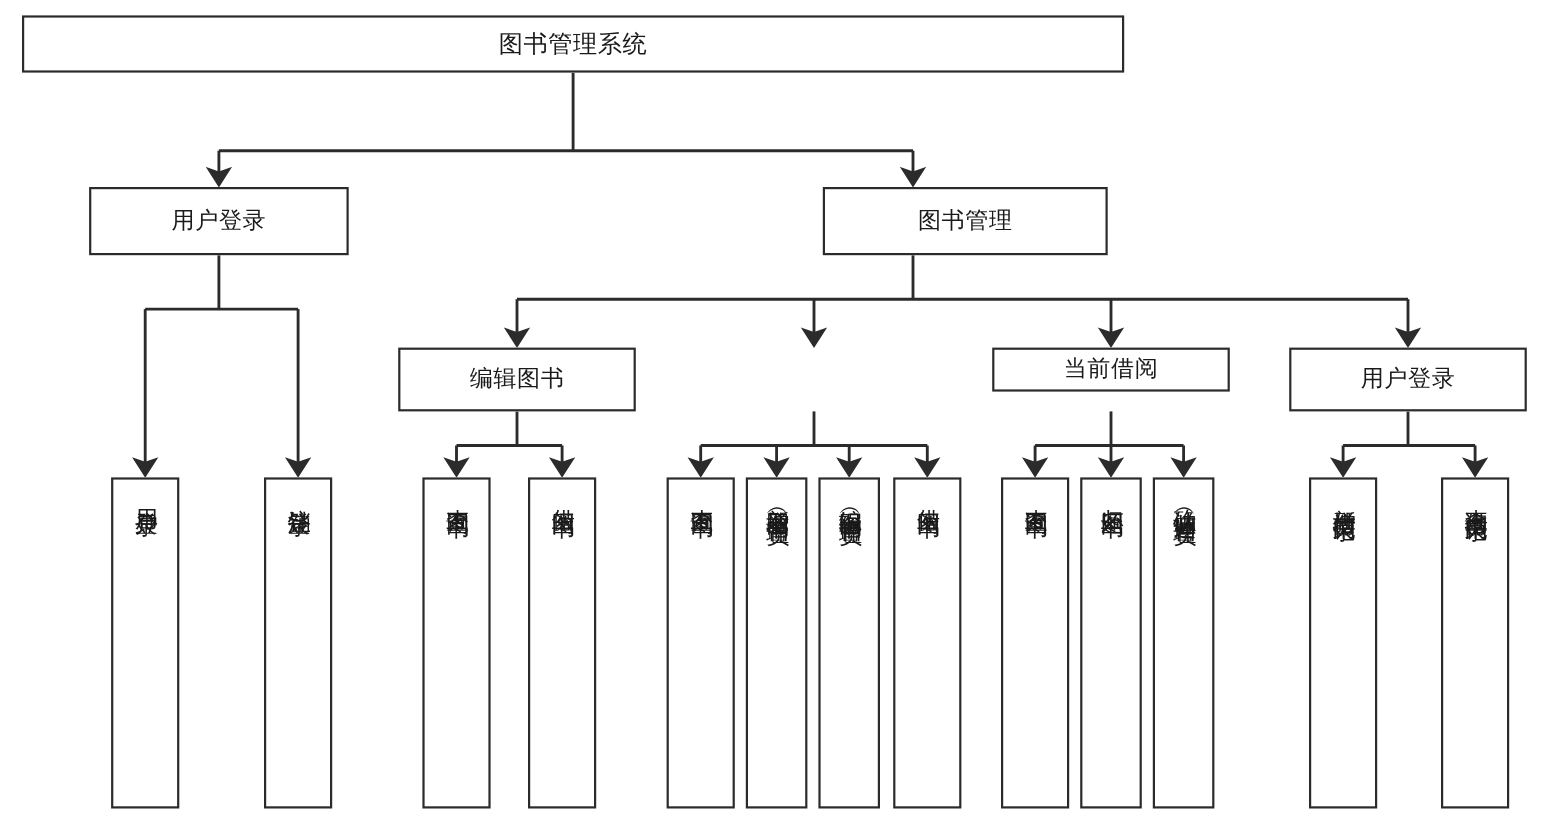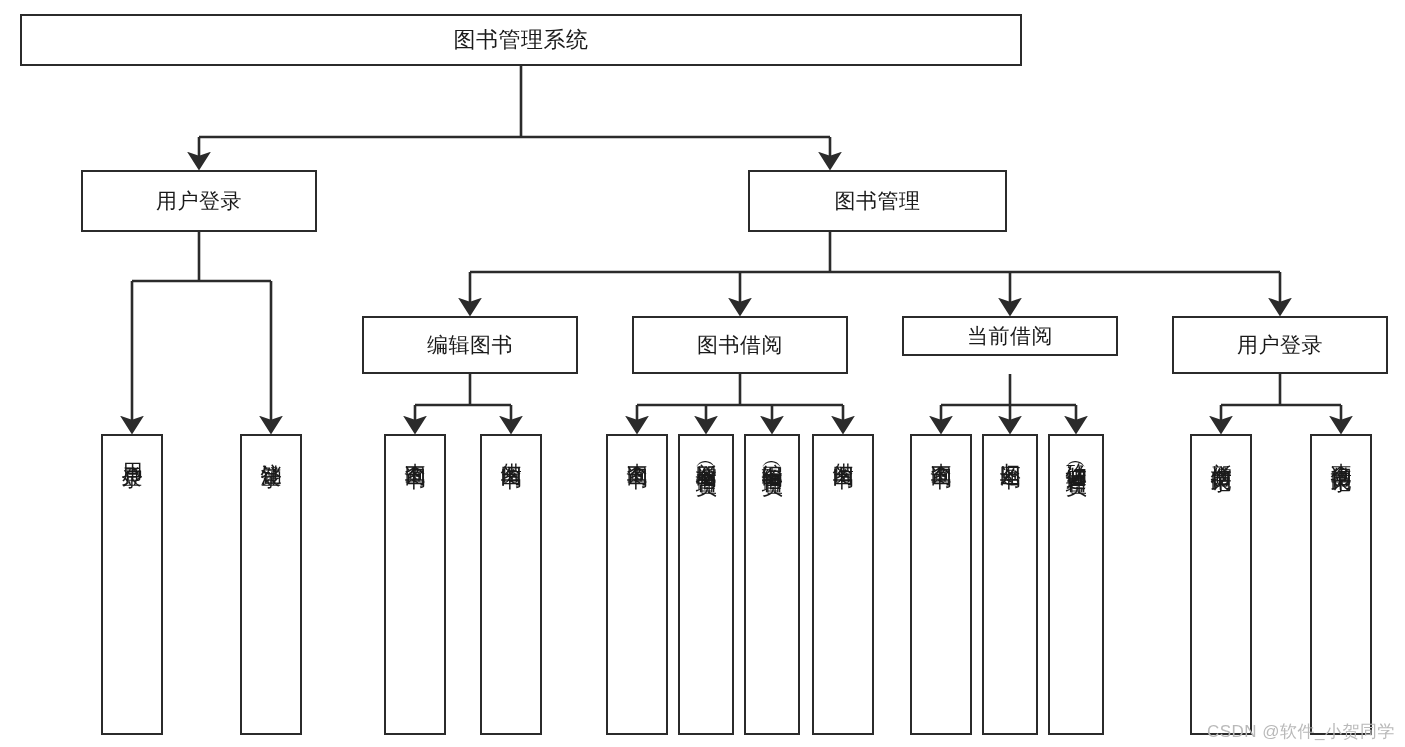--- a/index.html
+++ b/index.html
@@ -130,23 +130,20 @@
   <div class="node" style="left:81px; top:170px; width:236px; height:62px;">
     <span class="label">用户登录</span>
   </div>
   <div class="node" style="left:712px; top:170px; width:259px; height:62px;margin-left:36px;">
     <span class="label">图书管理</span>
   </div>
 
   <div class="node" style="left:362px; top:316px; width:216px; height:58px;">
     <span class="label">编辑图书</span>
   </div>
-  <div class="node" style="left:632px; top:316px; width:216px; height:58px;">
-    <span class="label">图书借阅</span>
-  </div>
   <div class="node" style="left:902px; top:316px; width:216px; height:40px;">
     <span class="label">当前借阅</span>
   </div>
   <div class="node" style="left:1172px; top:316px; width:216px; height:58px;">
     <span class="label">用户登录</span>
   </div>
 
   <div class="node vertical" style="left:101px; top:434px; width:62px; height:301px;">
     <span class="label">用户登录</span>
   </div>
@@ -180,15 +177,14 @@
   <div class="node vertical" style="left:1048px; top:434px; width:56px; height:301px;">
     <span class="label">确认归还（管理员）</span>
   </div>
   <div class="node vertical" style="left:1190px; top:434px; width:62px; height:301px;">
     <span class="label">新增借阅记录</span>
   </div>
   <div class="node vertical" style="left:1310px; top:434px; width:62px; height:301px;">
     <span class="label">查询借阅记录</span>
   </div>
 
-  <div class="watermark">CSDN @软件_小贺同学</div>
 
 </div>
 
 </body></html>

